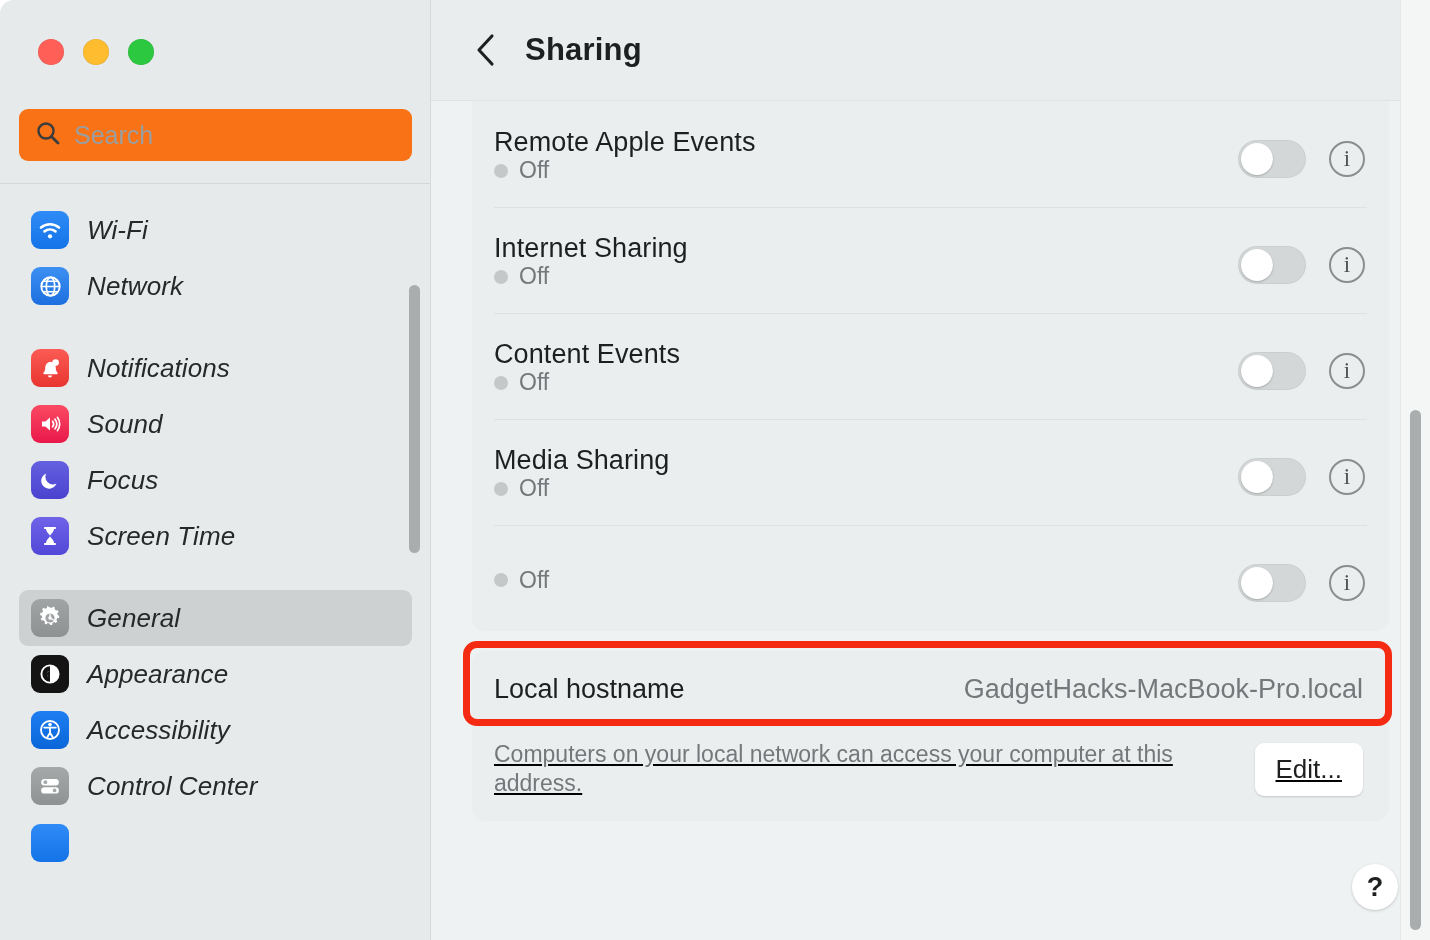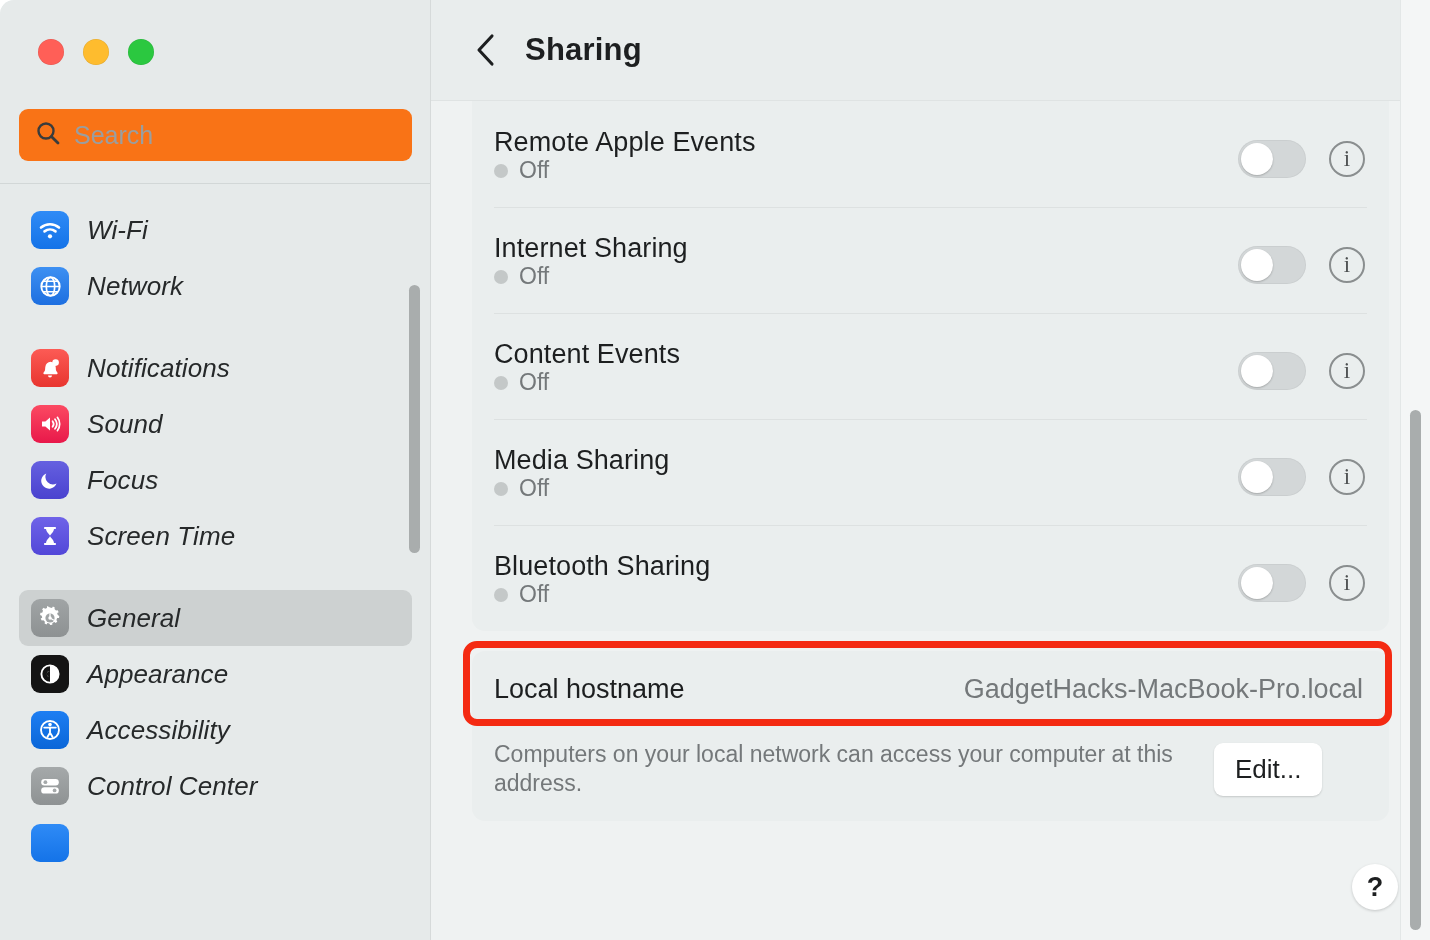--- a/index.html
+++ b/index.html
@@ -235,23 +235,24 @@
   }
   .hostname-row {
     display: flex; align-items: center; justify-content: space-between;
     padding: 23px 26px 23px 22px;
     gap: 45px;
   }
   .hostname-label { font-size: 27px; color: #1d1f20; }
   .hostname-value { font-size: 27px; color: #74787a; }
 
   .hostname-desc-row {
-    display: flex; align-items: center; 
+    display: flex; align-items: center; justify-content: space-between;
     padding: 12px 26px 22px 22px;
-    gap: 40px;
+    gap: 24px;
+    text-decoration: underline;
   }
   .hostname-desc {
     font-size: 23px; color: #74787a; line-height: 1.28;
     max-width: 680px;
   }
   .edit-btn {
     background: #ffffff;
     border: 0;
     border-radius: 9px;
     padding: 11px 21px;
@@ -519,21 +520,20 @@
           <div class="srow-controls">
             <span class="toggle">
                 <span class="knob"></span>
               </span>
             <span class="info-btn">i</span>
           </div>
         </div>
 
         <div class="srow">
           <div class="srow-texts">
-            <div class="srow-title">Bluetooth Sharing</div>
             <div class="srow-status">
               <span class="status-dot"></span>
               <span class="status-text">Off</span>
             </div>
           </div>
           <div class="srow-controls">
             <span class="toggle">
                 <span class="knob"></span>
               </span>
             <span class="info-btn">i</span>

